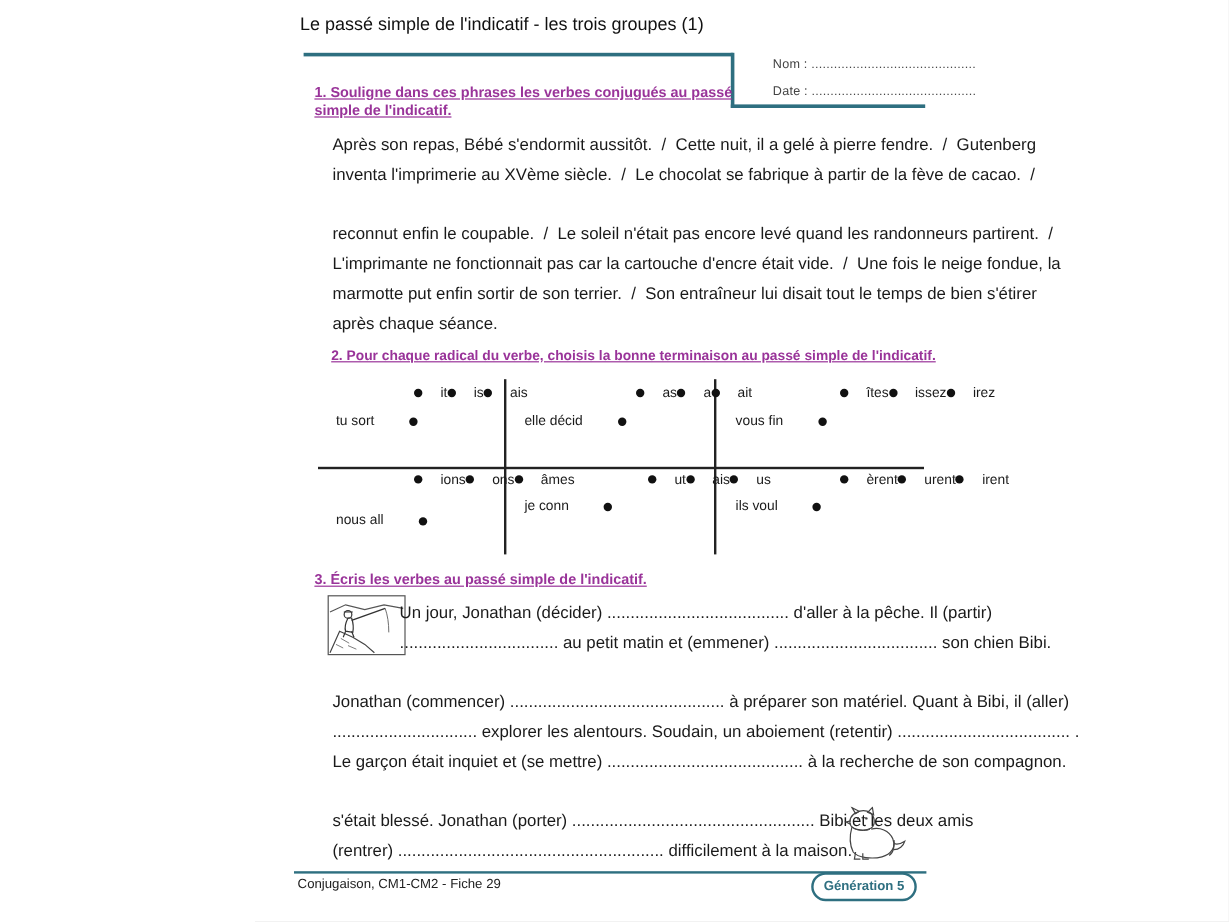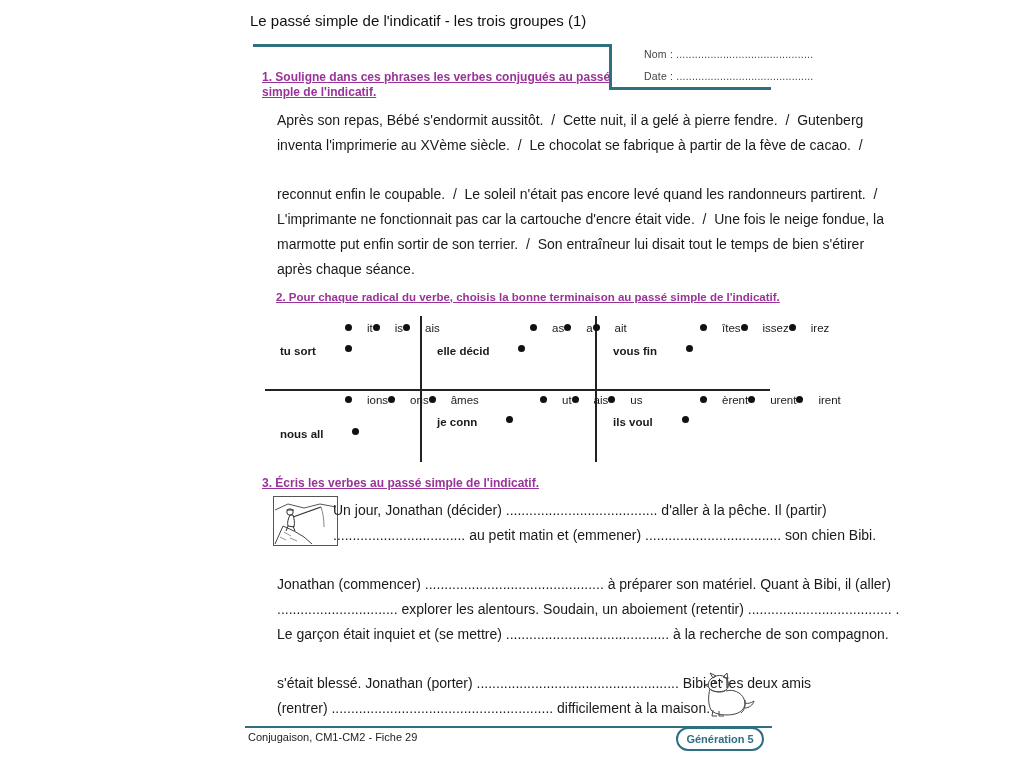--- a/index.html
+++ b/index.html
@@ -15,21 +15,21 @@
   .tl-v{left:609px;top:44px;width:3px;height:46px;}
   .tl-h2{left:609px;top:87px;width:162px;height:3px;}
   .hdr-field{left:644px;font-size:10.5px;color:#444;white-space:nowrap;letter-spacing:0.2px;text-align:center;}
   .hdr-nom{top:48px;}
   .hdr-date{top:70px;}
   .ex-head{color:#993399;font-weight:bold;text-decoration:underline;}
   .ex1-head{left:262px;top:70px;width:385px;font-size:12px;line-height:14.5px;}
   .ex2-head{left:258px;top:291px;font-size:11.5px;white-space:nowrap;margin-left:18px;}
   .ex3-head{left:262px;top:476px;font-size:12px;white-space:nowrap;}
   .body-line{font-size:14px;white-space:pre;color:#1a1a1a;}
-  .stem{display:flex;align-items:flex-start;gap:29px;font-size:11.5px;white-space:nowrap;font-weight:bold;}
+  .stem{display:flex;align-items:center;gap:29px;font-size:11.5px;white-space:nowrap;}
   .bullet{width:7px;height:7px;background:#111;border-radius:50%;display:inline-block;flex:0 0 auto;}
   .opts{display:flex;flex-direction:row;}
   .opt-row{height:25px;display:flex;align-items:center;gap:15px;font-size:11.5px;white-space:nowrap;}
   .tbl-line{background:#222;}
   .tbl-h{left:265px;top:389px;width:505px;height:2px;}
   .tbl-v1{left:420px;top:316px;width:2px;height:146px;}
   .tbl-v2{left:595px;top:316px;width:2px;height:146px;}
   .fisher-box{left:273px;top:496px;width:63px;height:48px;border:1px solid #555;background:#fff;}
   .footer-line{left:245px;top:726px;width:527px;height:2px;}
   .footer-text{left:248px;top:731px;font-size:11px;color:#222;white-space:nowrap;}

